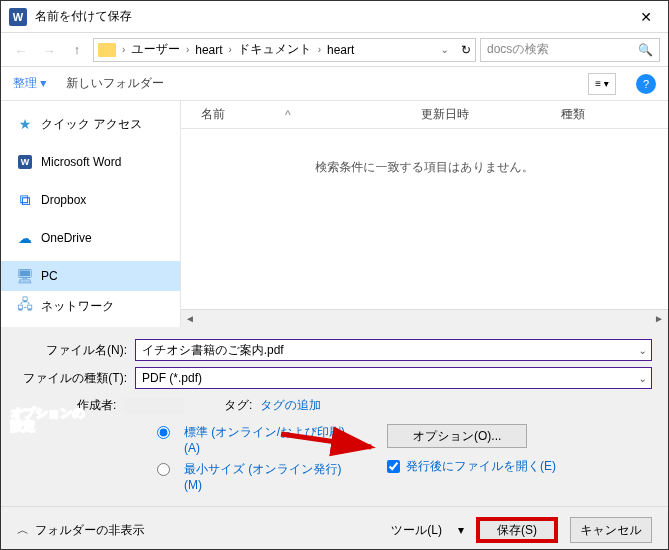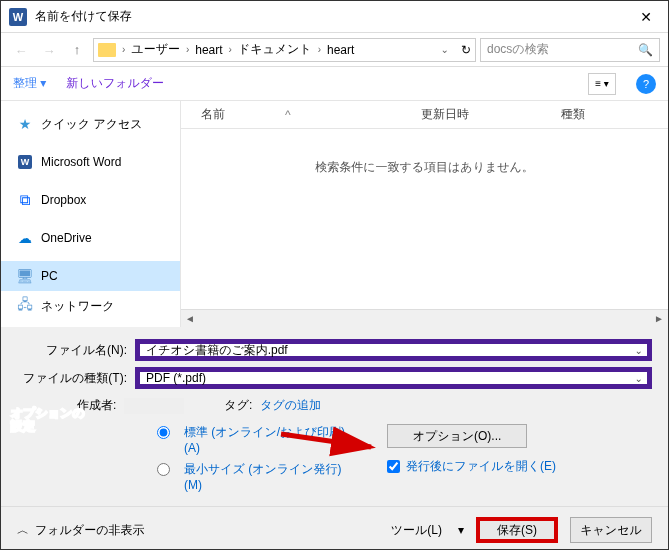--- a/index.html
+++ b/index.html
@@ -12,21 +12,21 @@
 .nav .arrow{width:24px;height:24px;border-radius:2px;display:flex;align-items:center;justify-content:center;color:#666;font-size:13px}
 .nav .arrow.disabled{color:#ccc}
 .nav .path{flex:1;height:24px;border:1px solid #ccc;display:flex;align-items:center;padding:0 4px;gap:2px}
 .nav .path .folder-ico{width:18px;height:14px;background:#ffd868;border-radius:1px;position:relative;margin-right:4px}
 .nav .path .seg{padding:0 4px}
 .nav .path .chev{color:#666;font-size:10px}
 .nav .search{width:180px;height:24px;border:1px solid #ccc;display:flex;align-items:center;padding:0 6px;color:#888;position:relative}
 .nav .search .sico{position:absolute;right:6px;color:#888}
 .toolbar{height:34px;display:flex;align-items:center;padding:0 12px;gap:20px;border-bottom:1px solid #e5e5e5;background:#fff}
 .toolbar .org{color:#3b82f6}
-.toolbar .newf{color:#6d28d9}
+.toolbar .newf{color:#404040}
 .toolbar .spacer{flex:1}
 .toolbar .view{width:28px;height:22px;border:1px solid #ccc;display:flex;align-items:center;justify-content:center;font-size:10px}
 .toolbar .help{width:20px;height:20px;border-radius:50%;background:#1a8cff;color:#fff;display:flex;align-items:center;justify-content:center;font-size:11px}
 .main{display:flex;height:226px}
 .sidebar{width:180px;border-right:1px solid #e5e5e5;padding:8px 0}
 .sb-item{display:flex;align-items:center;height:30px;padding:0 16px;gap:8px}
 .sb-item.sel{background:#cce8ff}
 .sb-item .ico{width:16px;height:16px;display:flex;align-items:center;justify-content:center}
 .star{color:#3b99d8;font-size:14px}
 .wico{width:14px;height:14px;background:#2b579a;color:#fff;font-size:9px;font-weight:bold;display:flex;align-items:center;justify-content:center;border-radius:2px}
@@ -38,21 +38,21 @@
 .headers{height:28px;display:flex;align-items:center;border-bottom:1px solid #e5e5e5;padding-left:20px;color:#444}
 .headers .col1{width:220px;display:flex;align-items:center;gap:60px}
 .headers .col2{width:140px}
 .empty{flex:1;display:flex;justify-content:center;padding-top:30px;color:#555}
 .scroll{height:18px;background:#f0f0f0;border-top:1px solid #ddd;display:flex;align-items:center}
 .scroll .lbtn,.scroll .rbtn{width:18px;text-align:center;color:#666;font-size:10px}
 .scroll .track{flex:1}
 .bottom{background:#f0f0f0;padding:12px 16px 8px 16px}
 .row{display:flex;align-items:center;margin-bottom:6px;gap:8px}
 .row .lbl{width:110px;text-align:right}
-.row .field{flex:1;height:22px;border:5px solid #4c1d95;background:#fff;padding:0 6px;display:flex;align-items:center;position:relative}
+.row .field{flex:1;height:22px;border:1px solid #4c1d95;background:#fff;padding:0 6px;display:flex;align-items:center;position:relative}
 .row .field .dd{position:absolute;right:4px;color:#555;font-size:10px}
 .meta{display:flex;gap:40px;padding-left:60px;margin-top:8px}
 .meta .pair{display:flex;gap:8px;align-items:center}
 .meta .link{color:#0066cc}
 .opts{display:flex;padding-left:30px;margin-top:10px;gap:30px}
 .opts .left{width:310px}
 .opts .radio{display:flex;align-items:flex-start;gap:14px;margin-bottom:6px;padding-left:110px}
 .opts .radio input{margin-top:2px}
 .opts .radio .rlbl{color:#0066cc}
 .opts .right{display:flex;flex-direction:column;gap:10px;align-items:flex-start}

